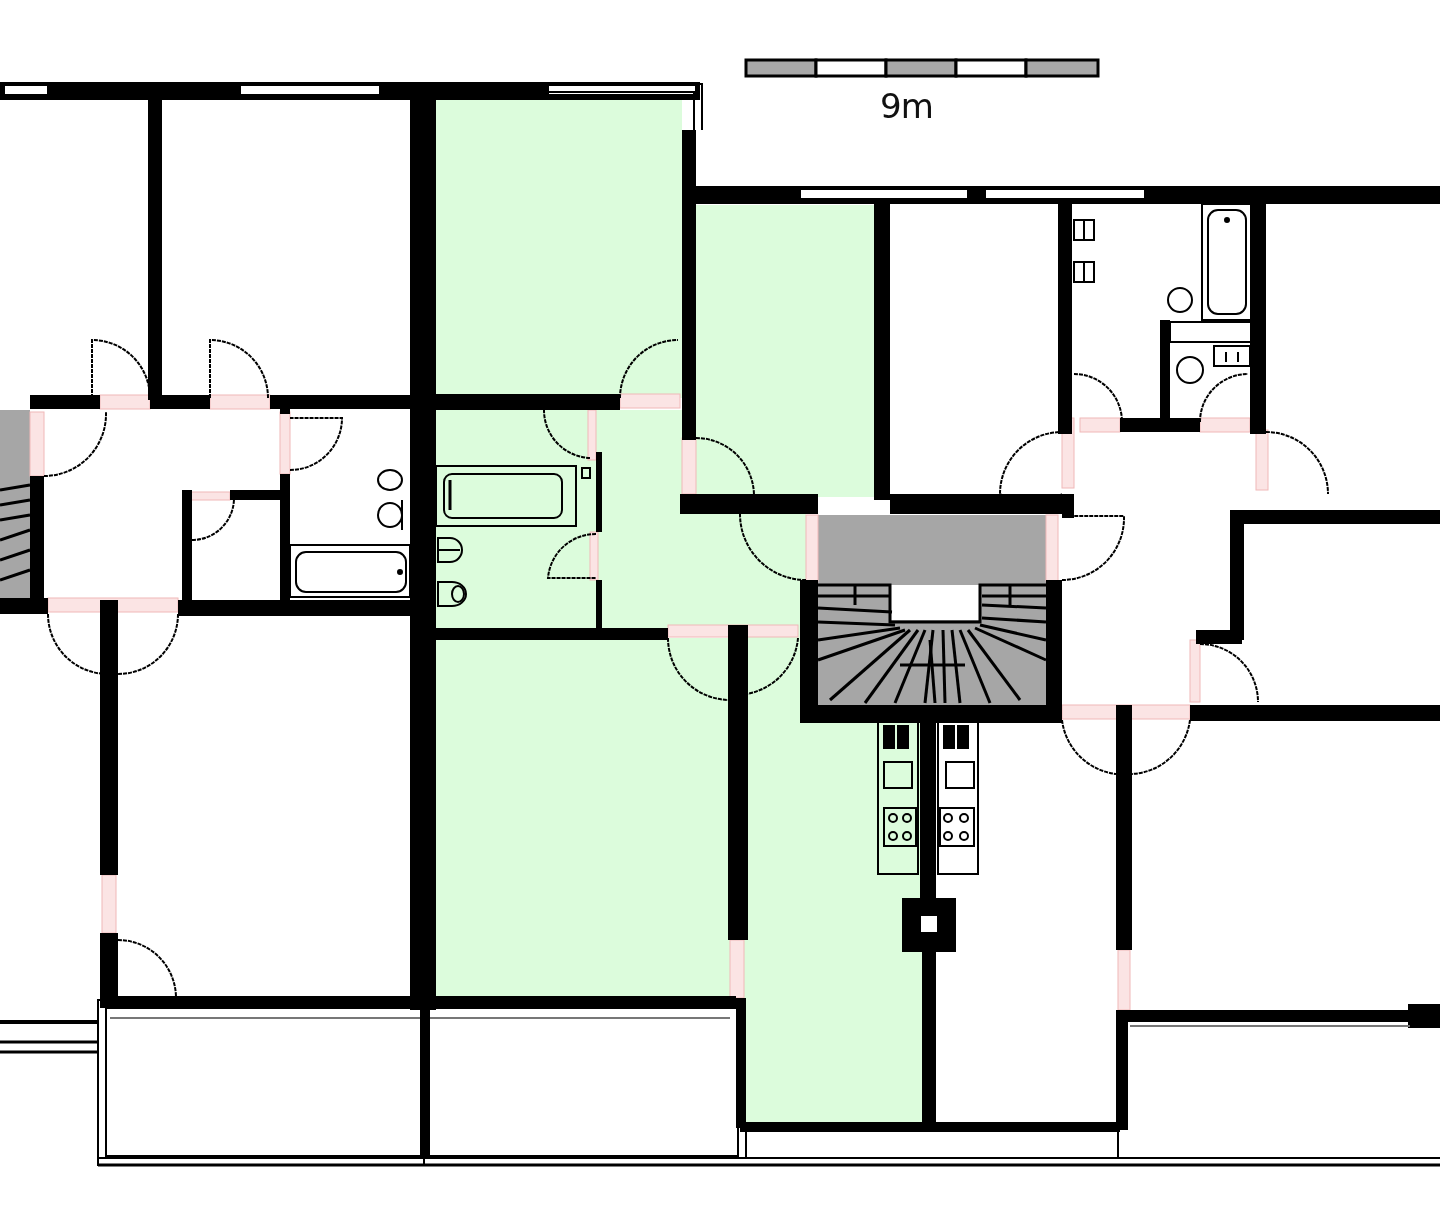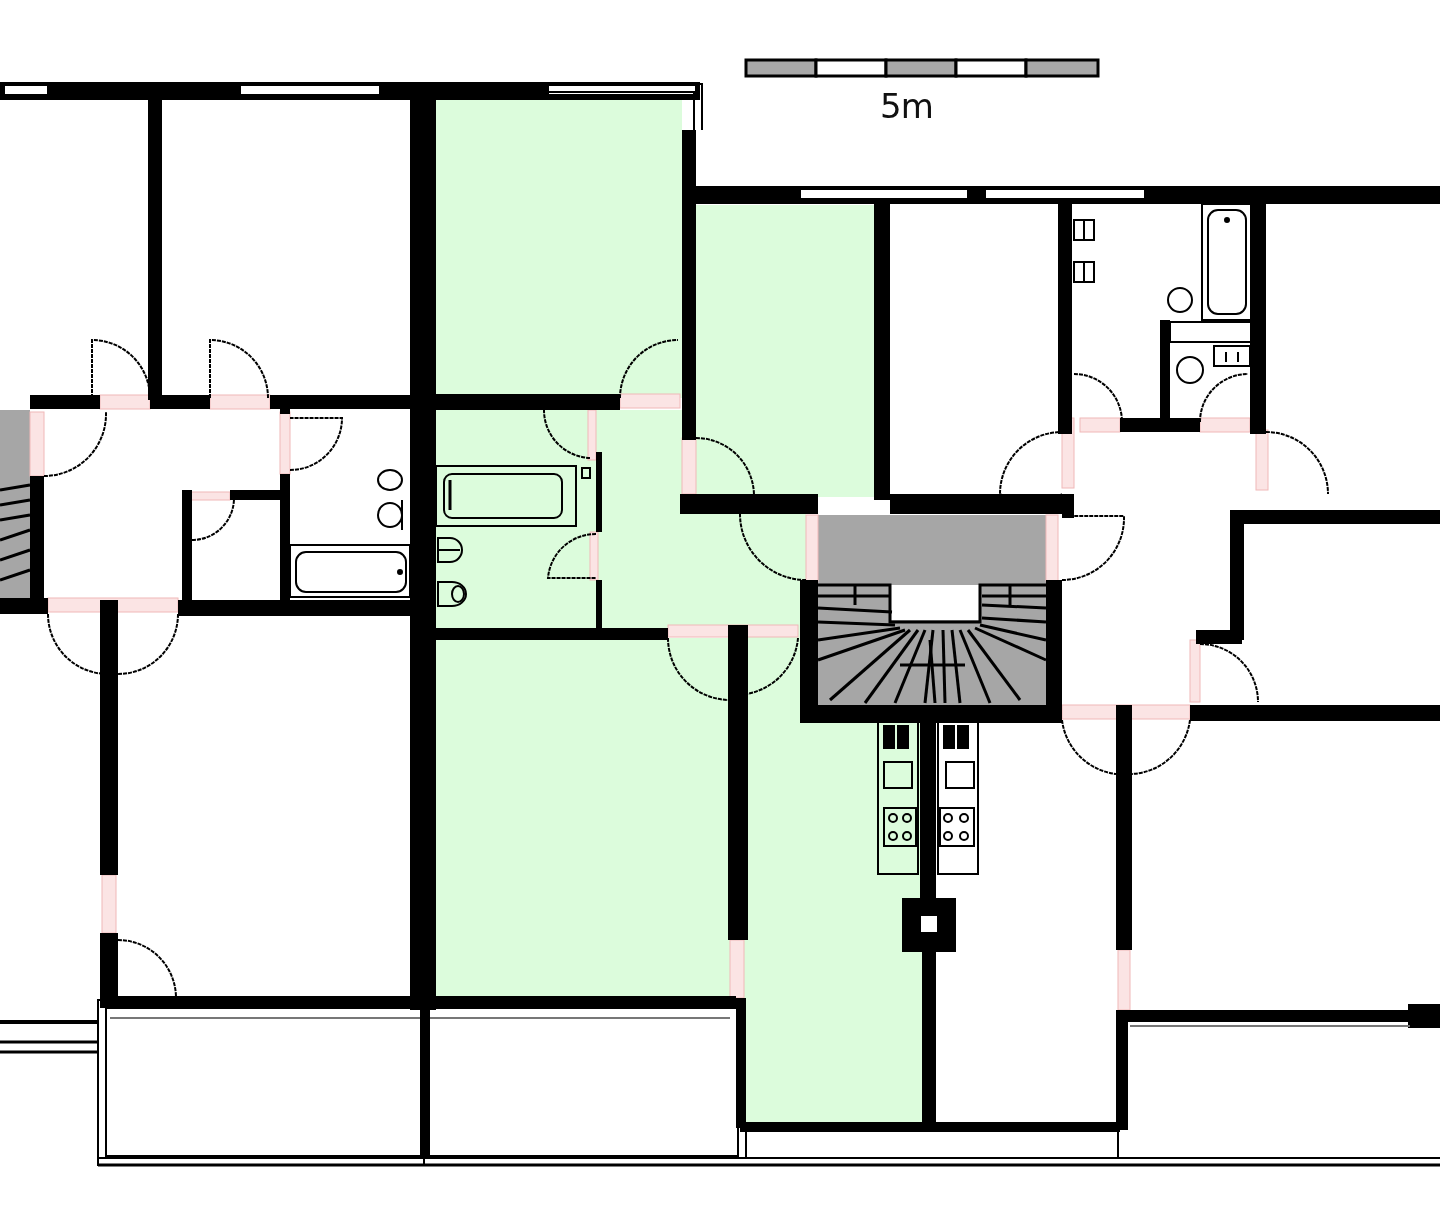--- a/index.html
+++ b/index.html
@@ -292,13 +292,13 @@
 
   <g stroke="#000" stroke-width="3">
     <rect x="746" y="60" width="70" height="16" fill="#a8a8a8"></rect>
     <rect x="816" y="60" width="70" height="16" fill="#ffffff"></rect>
     <rect x="886" y="60" width="70" height="16" fill="#a8a8a8"></rect>
     <rect x="956" y="60" width="70" height="16" fill="#ffffff"></rect>
     <rect x="1026" y="60" width="72" height="16" fill="#a8a8a8"></rect>
   </g>
 </svg>
 
-<div class="scale-label">5m</div>
+<div class="scale-label">9m</div>
 
 </body></html>

